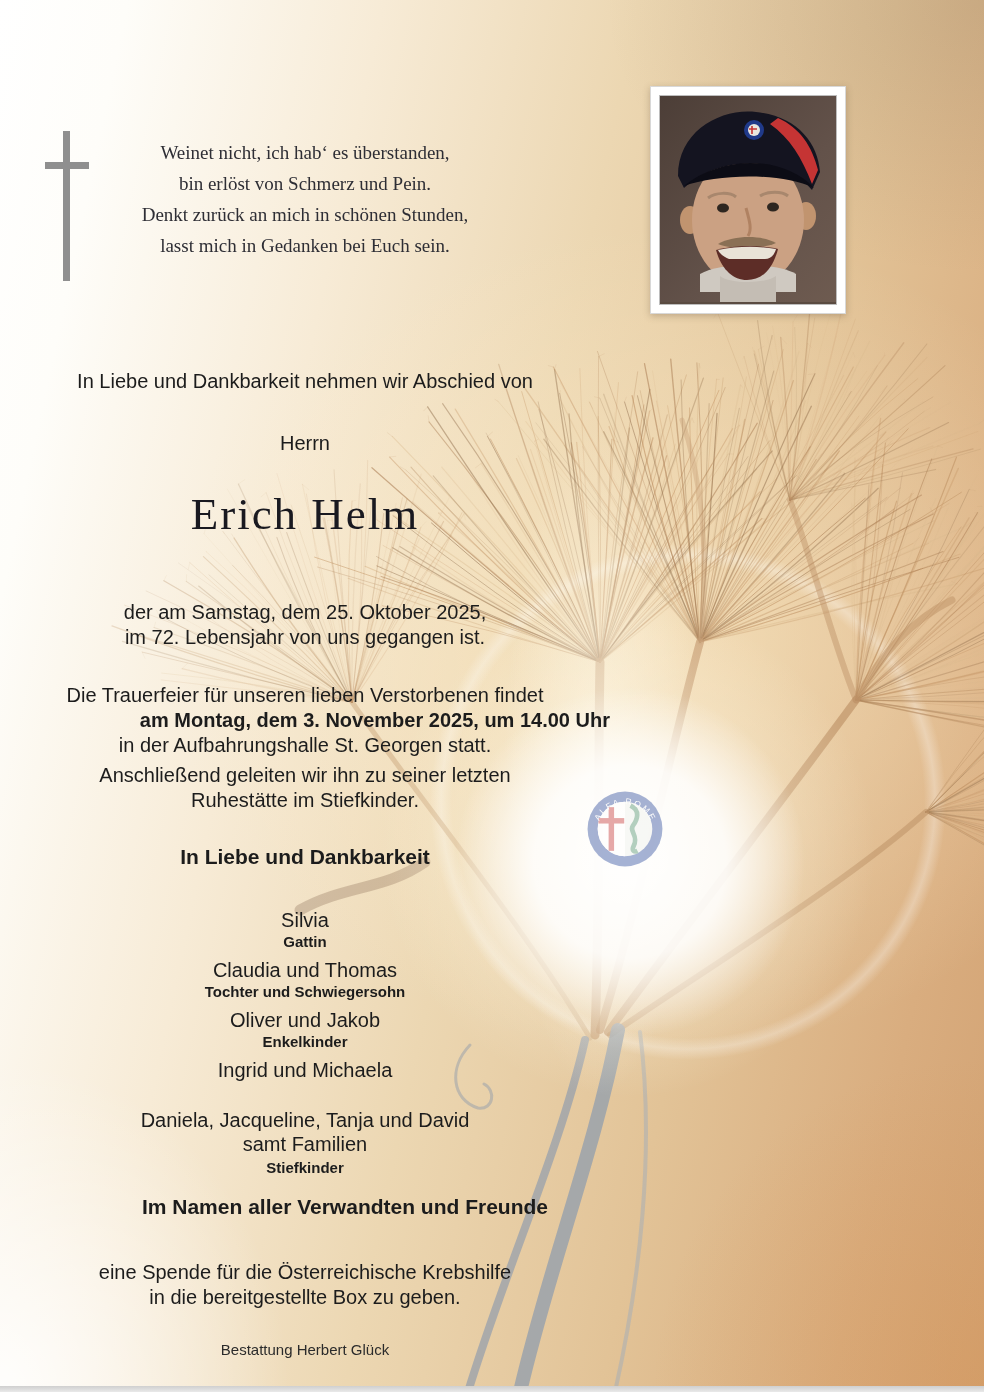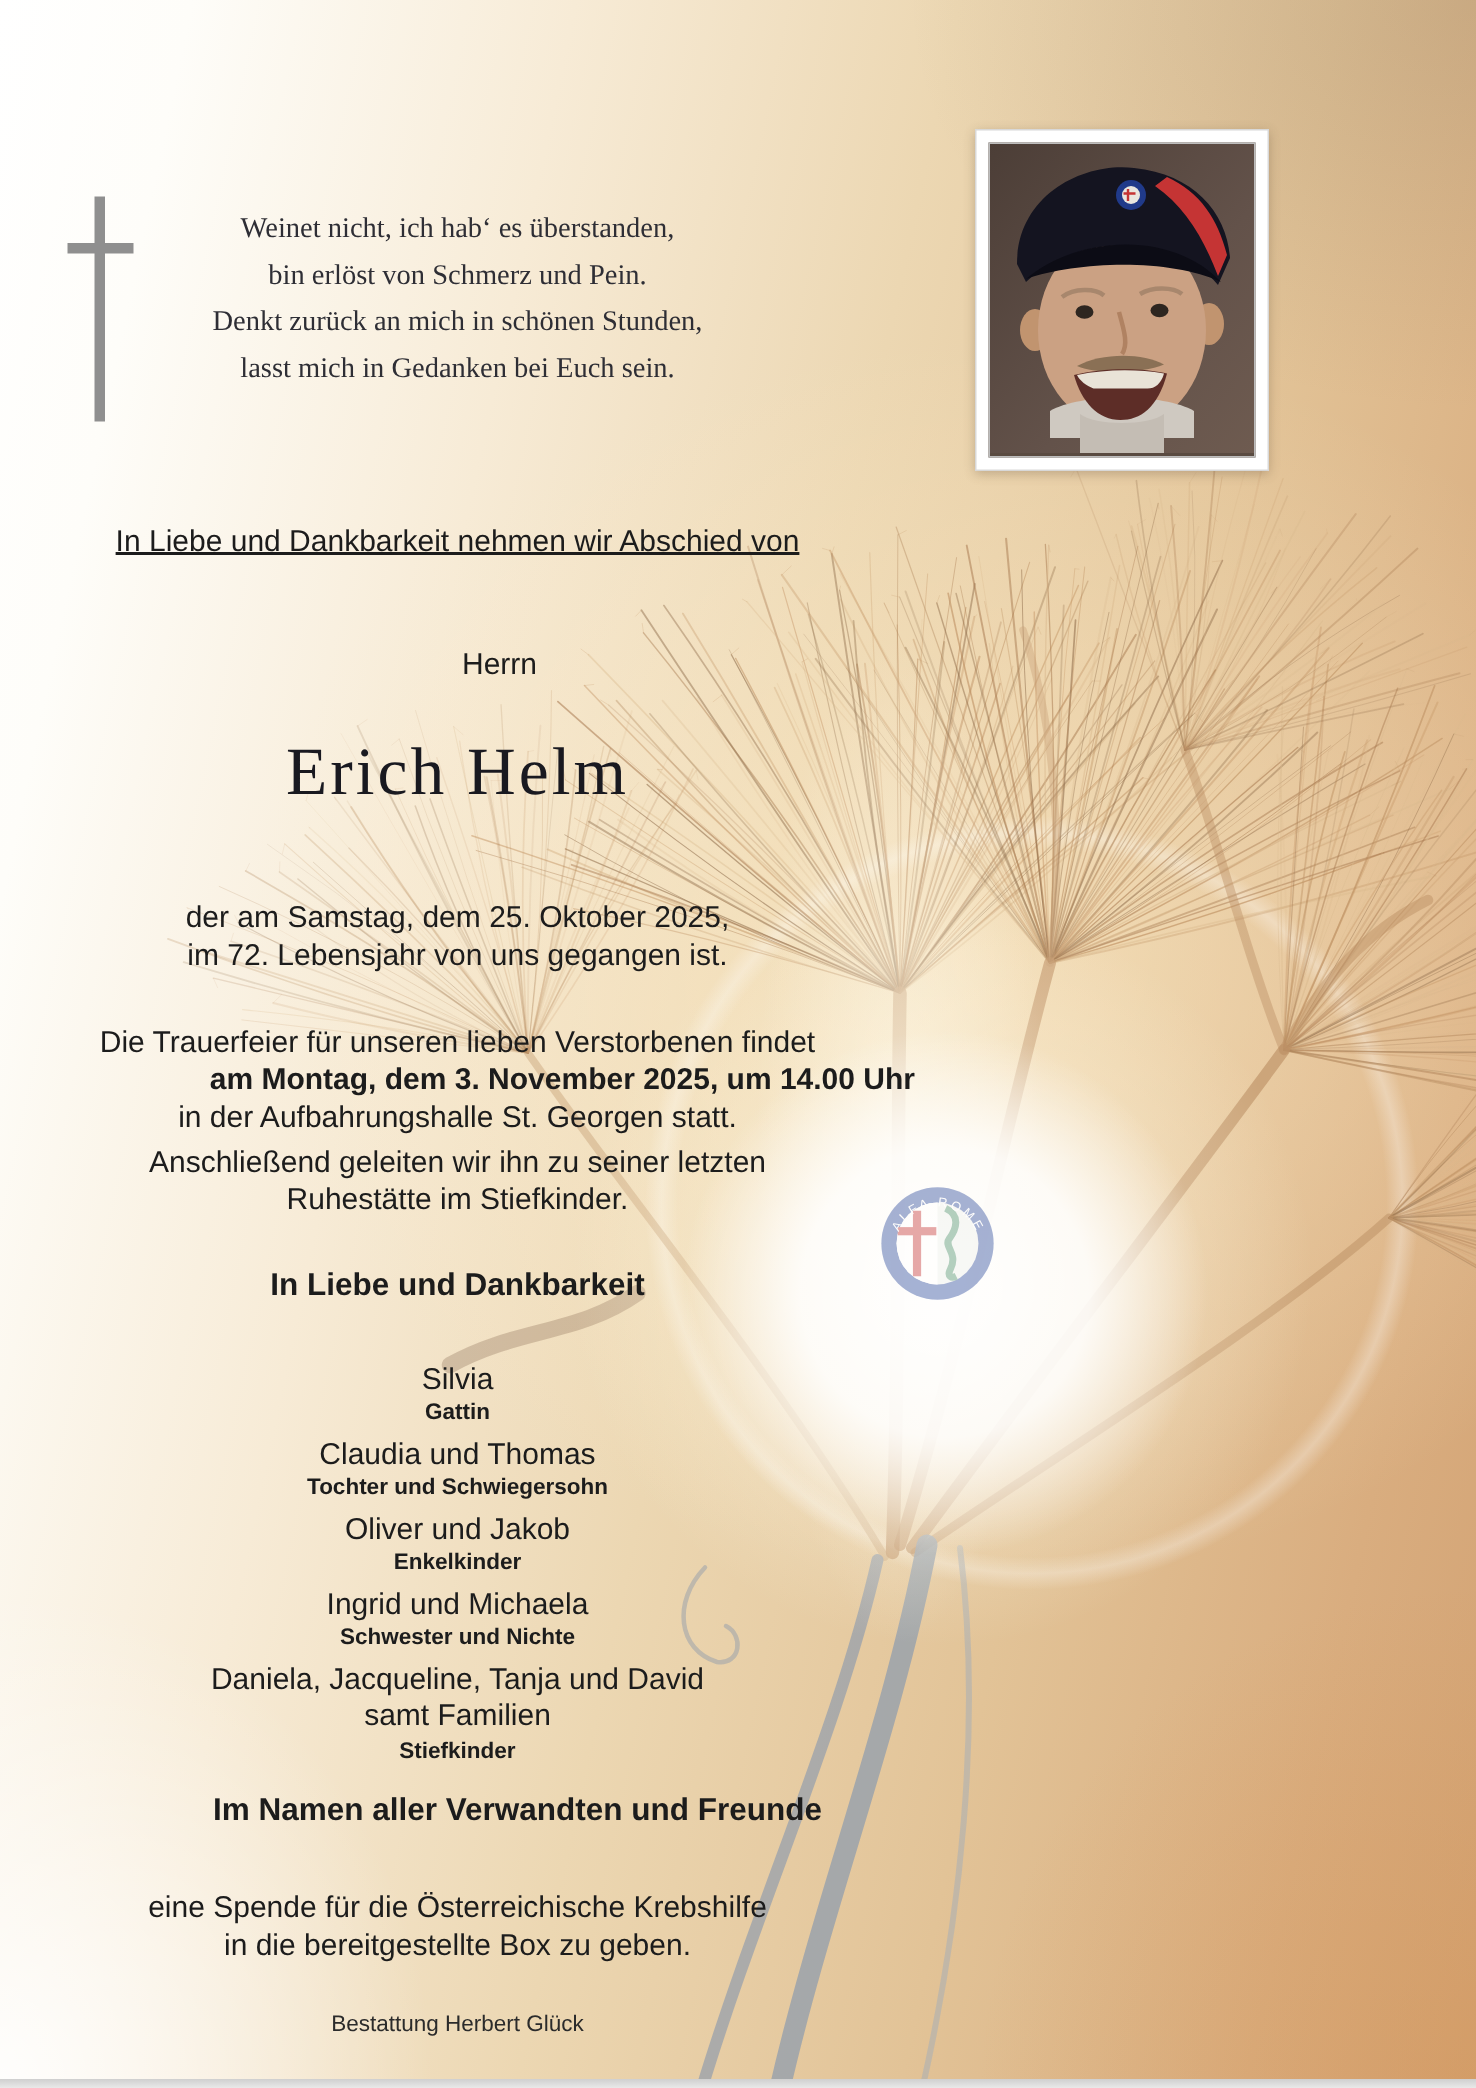--- a/index.html
+++ b/index.html
@@ -24,22 +24,22 @@
       radial-gradient(circle 330px at 628px 850px, rgba(255,248,228,0.75) 0%, rgba(255,248,228,0) 75%),
       radial-gradient(ellipse 120px 420px at 600px 760px, rgba(255,252,240,0.55), rgba(255,252,240,0) 80%);
   }
   
   .cross-v{left:63px;top:131px;width:7px;height:150px;background:#8f8f8f;}
   .cross-h{left:45px;top:162px;width:44px;height:7px;background:#8f8f8f;}
   
   .txt{position:absolute;left:0;width:610px;text-align:center;}
   .poem{top:137px;font-family:"Liberation Serif",serif;font-size:19px;line-height:31px;color:#2e2e35;}
   .body20{font-size:20px;line-height:25px;}
-  .intro{top:349px;text-decoration:underline;}
-  .salutation{top:431px;padding-left:28px;}
+  .intro{top:369px;}
+  .salutation{top:431px;}
   .deceased-name{top:488px;font-family:"Liberation Serif",serif;font-size:45px;letter-spacing:2px;color:#191920;}
   .death{top:600px;}
   .service1{top:683px;}
   .service2{top:763px;text-align:center;}
   .bold{font-weight:bold;text-align:right;}
   .closing-heading{top:845px;font-size:21px;font-weight:bold;}
   .name-line{font-size:20px;line-height:24px;}
   .rel-line{font-size:15px;line-height:20px;font-weight:bold;}
   .in-namen{top:1195px;font-size:21px;font-weight:bold;padding-left:40px;}
   .donation{top:1260px;}
@@ -688,21 +688,20 @@
   <div class="txt name-line" style="top:908px">Silvia</div>
   <div class="txt rel-line" style="top:932px">Gattin</div>
 
   <div class="txt name-line" style="top:958px">Claudia und Thomas</div>
   <div class="txt rel-line" style="top:982px">Tochter und Schwiegersohn</div>
 
   <div class="txt name-line" style="top:1008px">Oliver und Jakob</div>
   <div class="txt rel-line" style="top:1032px">Enkelkinder</div>
 
   <div class="txt name-line" style="top:1058px">Ingrid und Michaela</div>
-  <div class="txt rel-line" style="top:1082px">Schwester und Nichte</div>
 
   <div class="txt name-line" style="top:1108px">Daniela, Jacqueline, Tanja und David</div>
   <div class="txt name-line" style="top:1132px">samt Familien</div>
   <div class="txt rel-line" style="top:1158px">Stiefkinder</div>
 
   <div class="txt in-namen">Im Namen aller Verwandten und Freunde</div>
 
   <div class="txt donation body20">
     <div>eine Spende für die Österreichische Krebshilfe</div>
     <div>in die bereitgestellte Box zu geben.</div>

